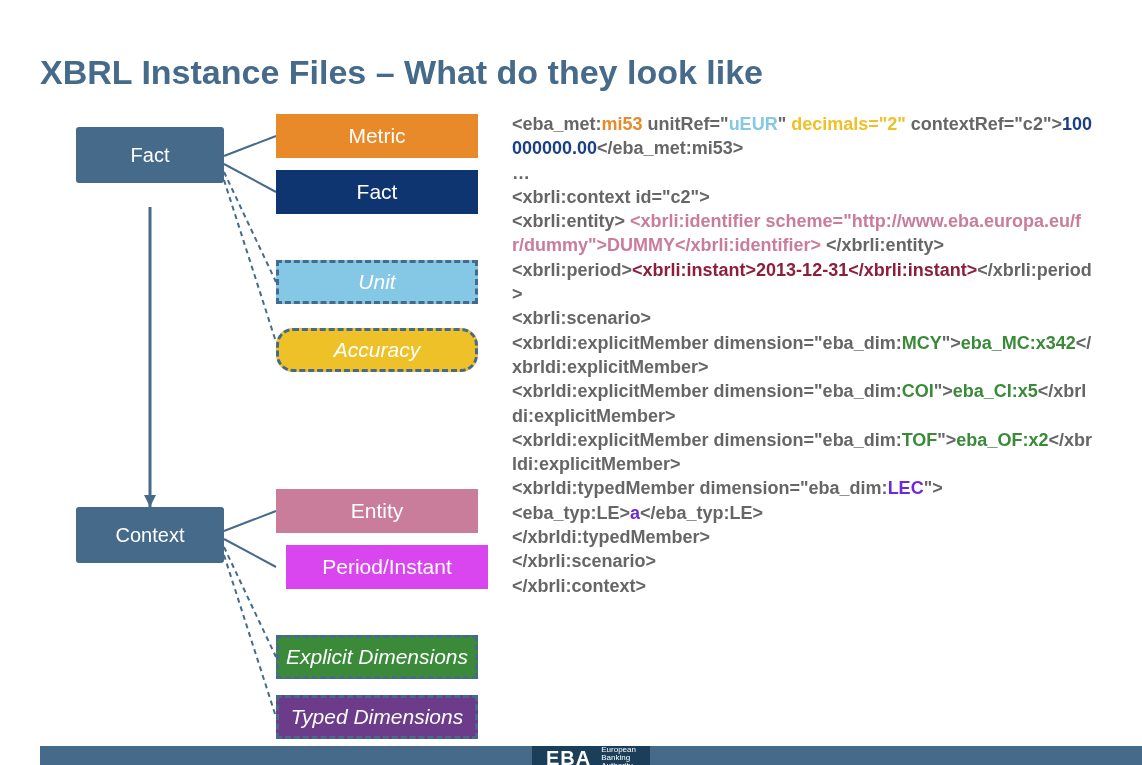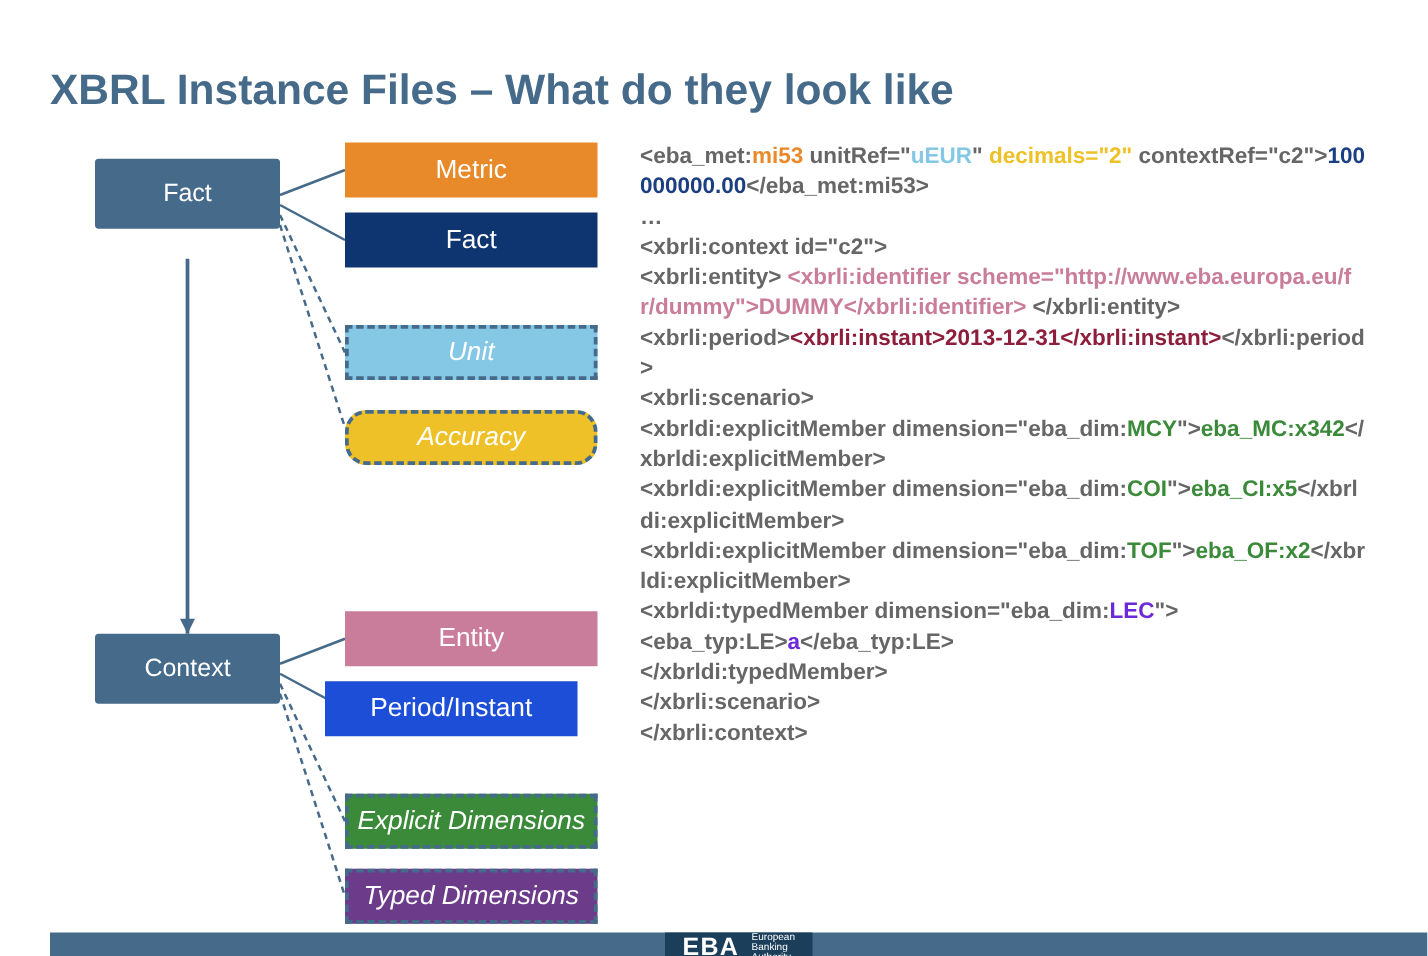--- a/index.html
+++ b/index.html
@@ -46,21 +46,21 @@
         <line x1="184" y1="435" x2="236" y2="545" stroke="#456a8a" stroke-width="2" stroke-dasharray="5,4"></line>
         <line x1="184" y1="443" x2="236" y2="605" stroke="#456a8a" stroke-width="2" stroke-dasharray="5,4"></line>
       </svg>
       <div class="node-main" style="left:36px; top:15px;">Fact</div>
       <div class="node-sub" style="left:236px; top:2px; background:#e88a2a;">Metric</div>
       <div class="node-sub" style="left:236px; top:58px; background:#0f3570;">Fact</div>
       <div class="node-sub dashed" style="left:236px; top:148px; background:#84c8e6;">Unit</div>
       <div class="node-sub dashed" style="left:236px; top:216px; background:#eec128;border-radius:17px;">Accuracy</div>
       <div class="node-main" style="left:36px; top:395px;">Context</div>
       <div class="node-sub" style="left:236px; top:377px; background:#c97d9a;">Entity</div>
-      <div class="node-sub" style="left:220px; top:433px; background:#1d4ed8;">Period/Instant</div>
+      <div class="node-sub" style="left:246px; top:433px; background:#d946ef;">Period/Instant</div>
       <div class="node-sub dashed" style="left:236px; top:523px; background:#3a8a3a;">Explicit Dimensions</div>
       <div class="node-sub dashed" style="left:236px; top:583px; background:#6c3c8a;">Typed Dimensions</div>
     </div>
 
     <div class="code">
       <div><span>&lt;eba_met:</span><span class="c-orange">mi53</span><span> unitRef="</span><span class="c-lblue">uEUR</span><span>" </span><span class="c-yellow">decimals="2"</span><span> contextRef="c2"&gt;</span><span class="c-navy">100000000.00</span><span>&lt;/eba_met:mi53&gt;</span></div>
       <div>…</div>
       <div>&lt;xbrli:context id="c2"&gt;</div>
       <div><span> &lt;xbrli:entity&gt; </span><span class="c-pink">&lt;xbrli:identifier scheme="http://www.eba.europa.eu/fr/dummy"&gt;DUMMY&lt;/xbrli:identifier&gt;</span><span> &lt;/xbrli:entity&gt;</span></div>
       <div><span> &lt;xbrli:period&gt;</span><span class="c-maroon">&lt;xbrli:instant&gt;2013-12-31&lt;/xbrli:instant&gt;</span><span>&lt;/xbrli:period&gt;</span></div>

